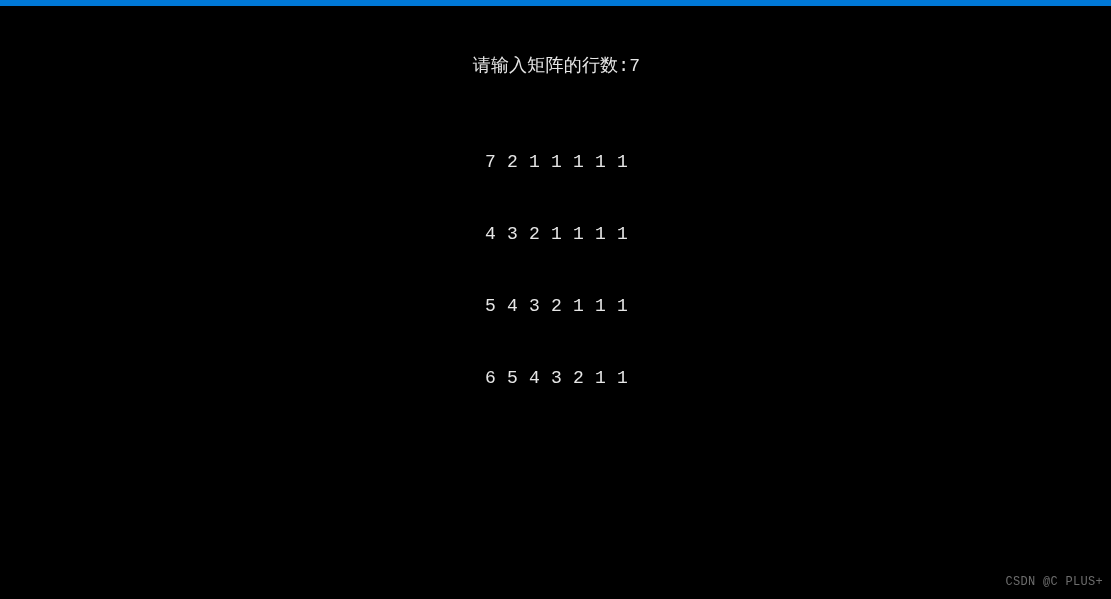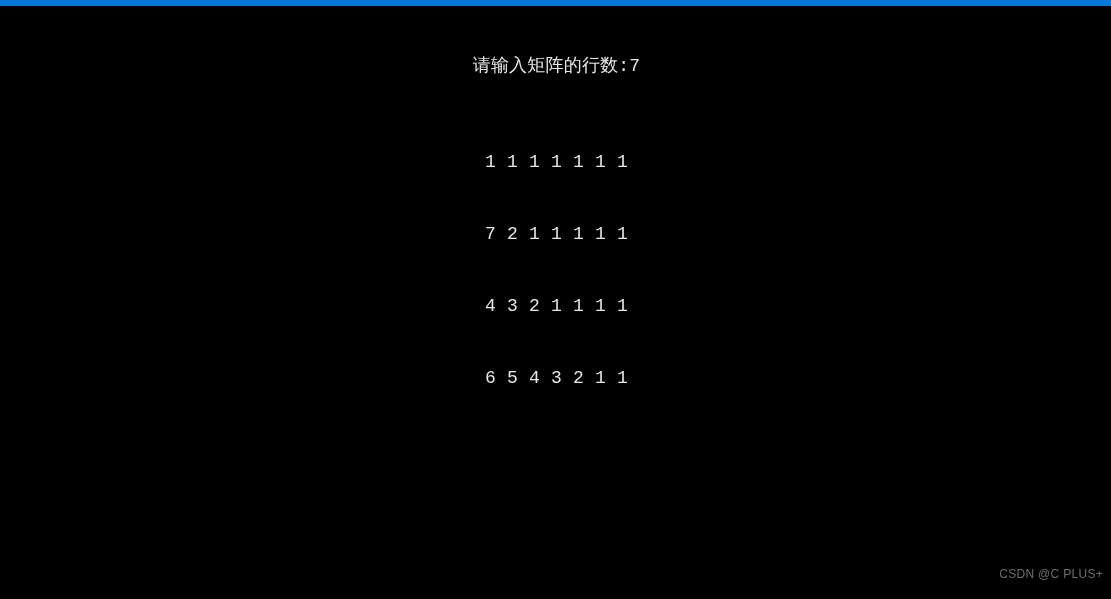--- a/index.html
+++ b/index.html
@@ -29,41 +29,41 @@
     font-size: 18px;
     line-height: 24px;
     color: #e6e6e6;
     white-space: pre;
     letter-spacing: 0.2px;
   }
   .line { display: block; min-height: 24px; }
   .watermark {
     position: absolute;
     right: 8px;
-    bottom: 18px;
-    font-family: Liberation Sans, sans-serif;
+    bottom: 10px;
+    font-family: Liberation Mono, monospace;
     font-size: 12px;
     color: #6d6d6d;
     letter-spacing: 0.3px;
     pointer-events: none;
     user-select: none;
   }
 </style>
 </head>
 <body>
 
 <div class="window">
   <div class="titlebar"></div>
 
   <div class="console">
     <span class="line"><span>请输入矩阵的行数:</span><span>7</span></span>
 
-    <span class="line">1 1 1 1 1 1 1</span>
     <span class="line">7 2 1 1 1 1 1</span>
     <span class="line">4 3 2 1 1 1 1</span>
+    <span class="line">5 4 3 2 1 1 1</span>
     <span class="line">6 5 4 3 2 1 1</span>
     
     
 
     
     
     
     
     
     

